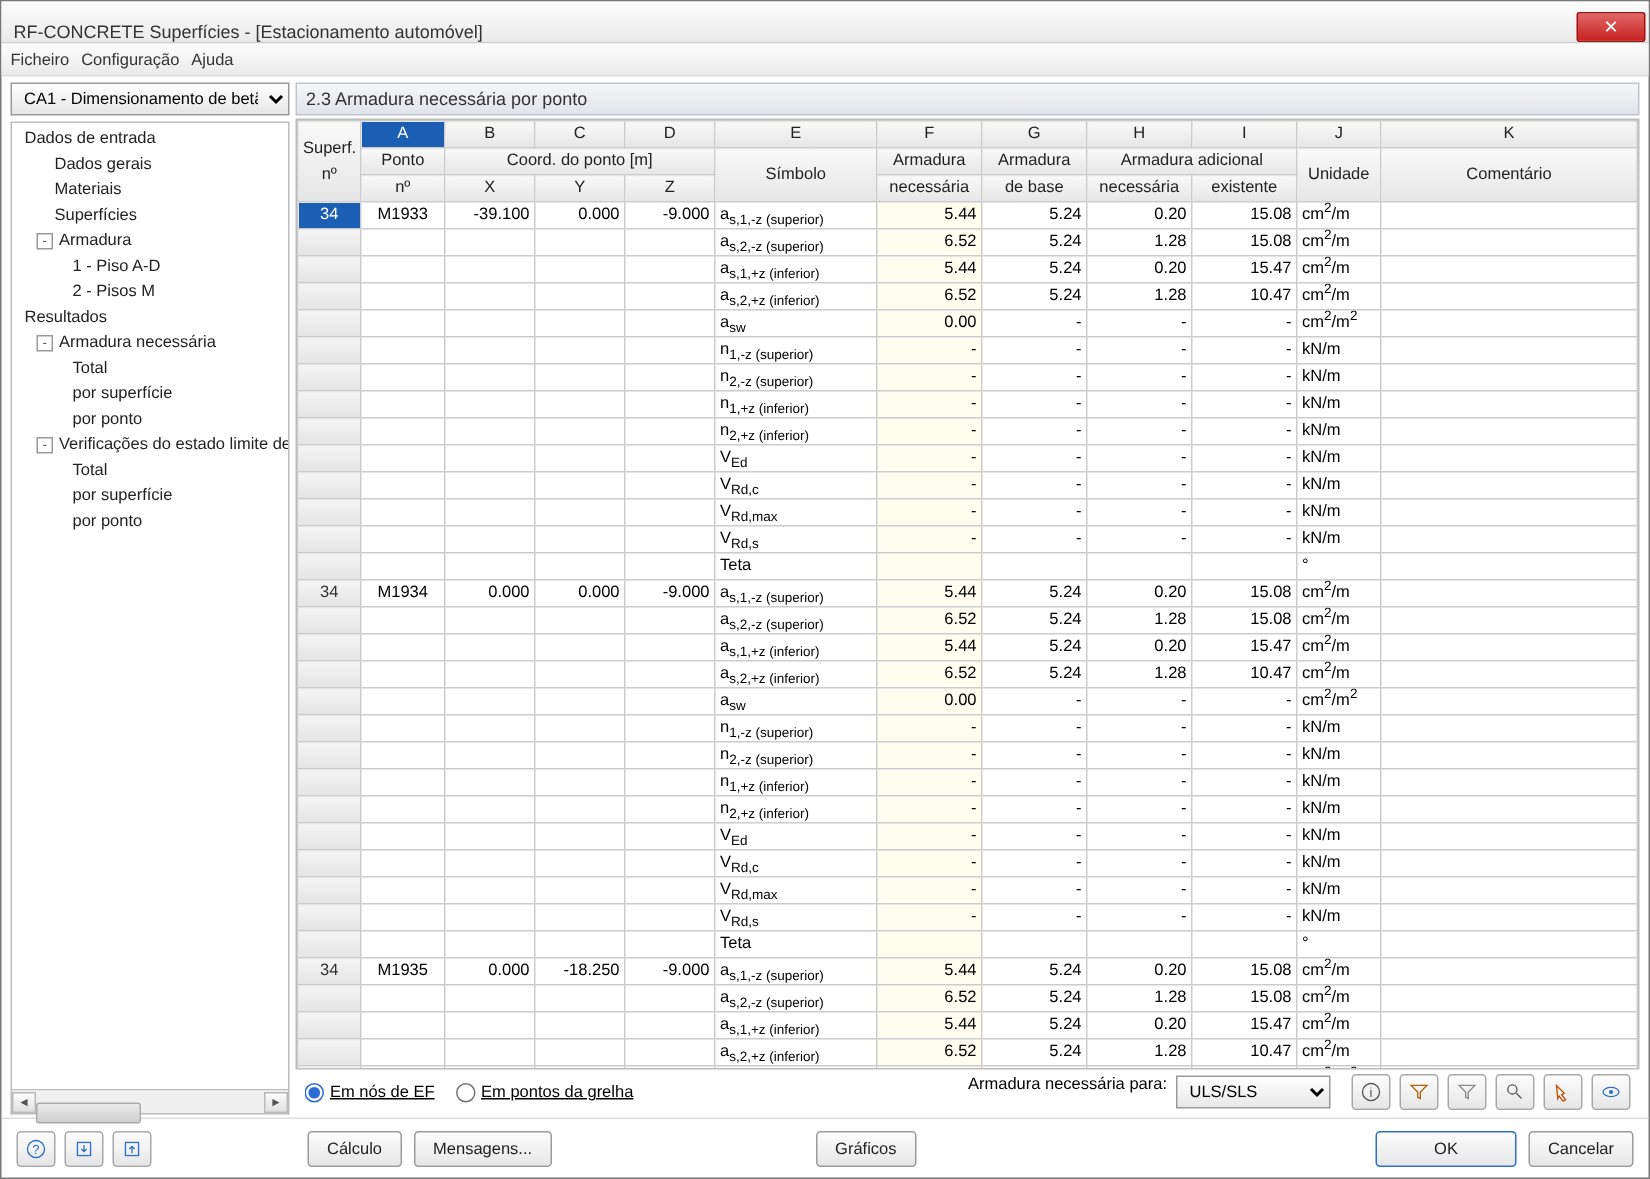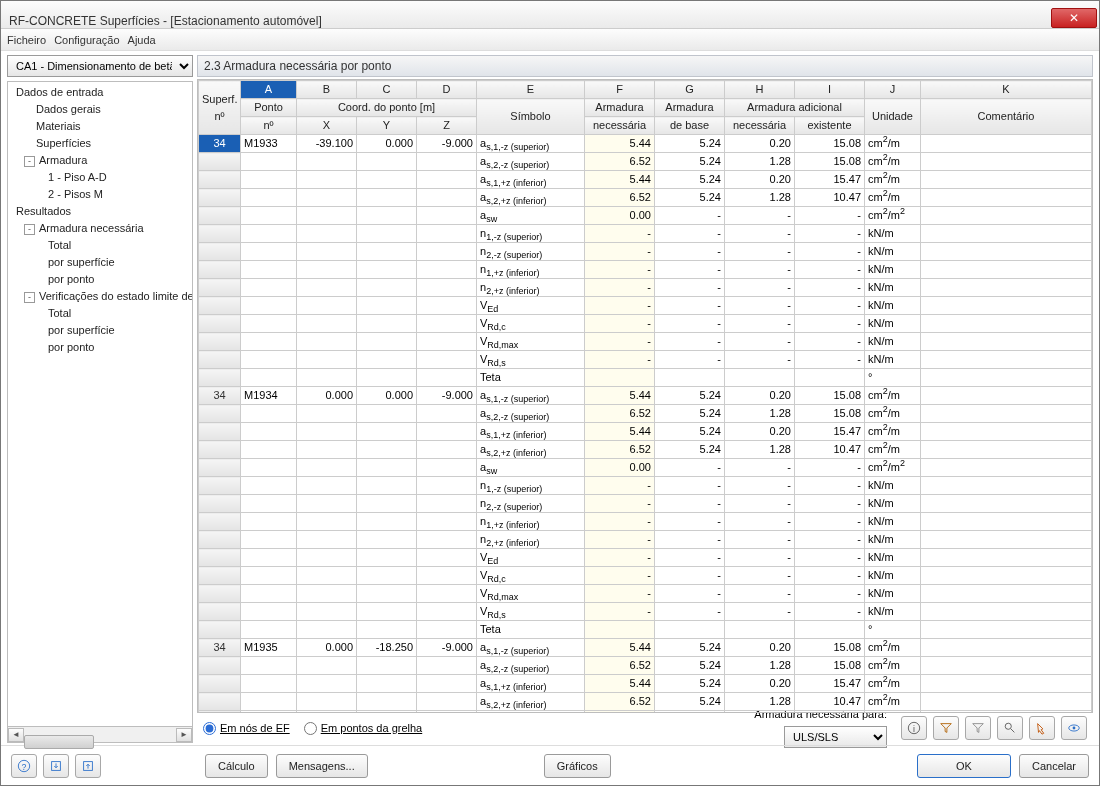--- a/index.html
+++ b/index.html
@@ -27,29 +27,29 @@
 .panel-title { height: 22px; background: linear-gradient(#f6f6f6,#e0e4ea); border: 1px solid #c0c4cc; border-radius: 0; padding: 0 6px; line-height: 20px; color: #333; font-size: 12px; margin-bottom: 2px; }
 .grid-wrap { flex: 1; border: 1px solid #bdbdbd; overflow: hidden; position: relative; }
 .grid { width: 100%; border-collapse: collapse; table-layout: fixed; font-size: 11px; }
 .grid th, .grid td { border: 1px solid #ccc; padding: 0 3px; height: 17px; line-height: 17px; white-space: nowrap; overflow: hidden; }
 .grid thead th { background: linear-gradient(#f9f9f9,#e6e6e6); font-weight: normal; color: #222; text-align: center; }
 .grid thead .letter th { height: 16px; }
 .grid thead .letter th.active { background: #1a5fb4; color: #fff; }
 .grid td.rh { background: linear-gradient(#f5f5f5,#e4e4e4); text-align: center; color: #333; }
 .grid td.rh.active { background: #1a5fb4; color: #fff; }
 .grid td.num { text-align: right; }
-.grid td.center { text-align: left; }
+.grid td.center { text-align: center; }
 .grid td.sym { text-align: left; }
 .grid td.hl { background: #fffdee; }
 .grid td.unit { text-align: left; }
 .options-bar { height: 30px; display: flex; align-items: center; padding: 4px 6px; gap: 14px; }
 .options-bar .radio { display: flex; align-items: center; gap: 4px; text-decoration: underline; }
 .options-bar .radio input { accent-color: #2b6cd4; }
 .options-bar .spacer { flex: 1; }
-.reqfor { display: flex; align-items: flex-end; gap: 6px; flex-direction: column; }
+.reqfor { display: flex; align-items: flex-start; gap: 6px; }
 .reqfor select { height: 22px; border: 1px solid #9a9a9a; background: linear-gradient(#fff,#e8e8e8); font-size: 11px; padding: 0 4px; width: 103px; }
 .iconbtn { width: 26px; height: 24px; border: 1px solid #a8a8a8; background: linear-gradient(#fdfdfd,#e6e6e6); border-radius: 3px; display: inline-flex; align-items: center; justify-content: center; cursor: pointer; color: #555; }
 .iconbtn svg { width: 14px; height: 14px; }
 .btnrow { display: flex; gap: 6px; }
 .footer { height: 40px; border-top: 1px solid #ddd; display: flex; align-items: center; padding: 6px 10px; gap: 8px; }
 .footer .group-l { width: 186px; display: flex; gap: 6px; }
 .footer .group-c { display: flex; gap: 8px; }
 .footer .spacer { flex: 1; }
 .footer .btn, .btn { height: 24px; padding: 0 12px; border: 1px solid #9a9a9a; background: linear-gradient(#fdfdfd,#e6e6e6); border-radius: 3px; cursor: pointer; font-size: 11px; color: #222; }
 .footer .btn.ok { border: 1px solid #2a6fc9; padding: 0 38px; }

